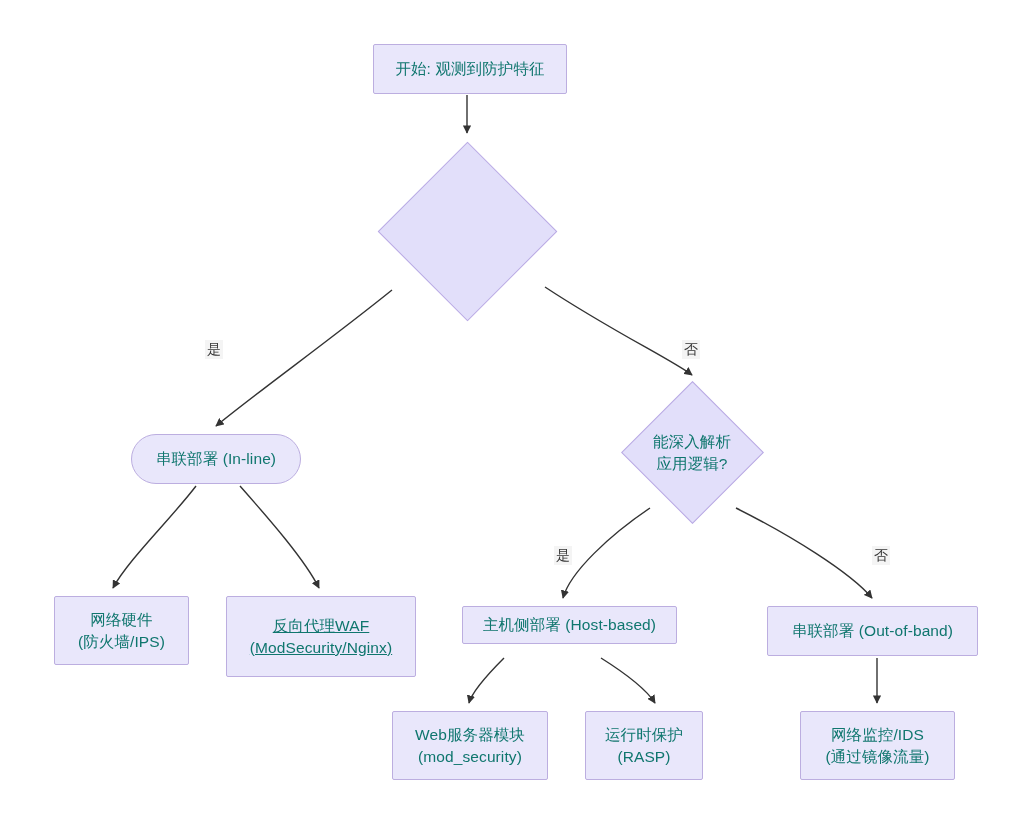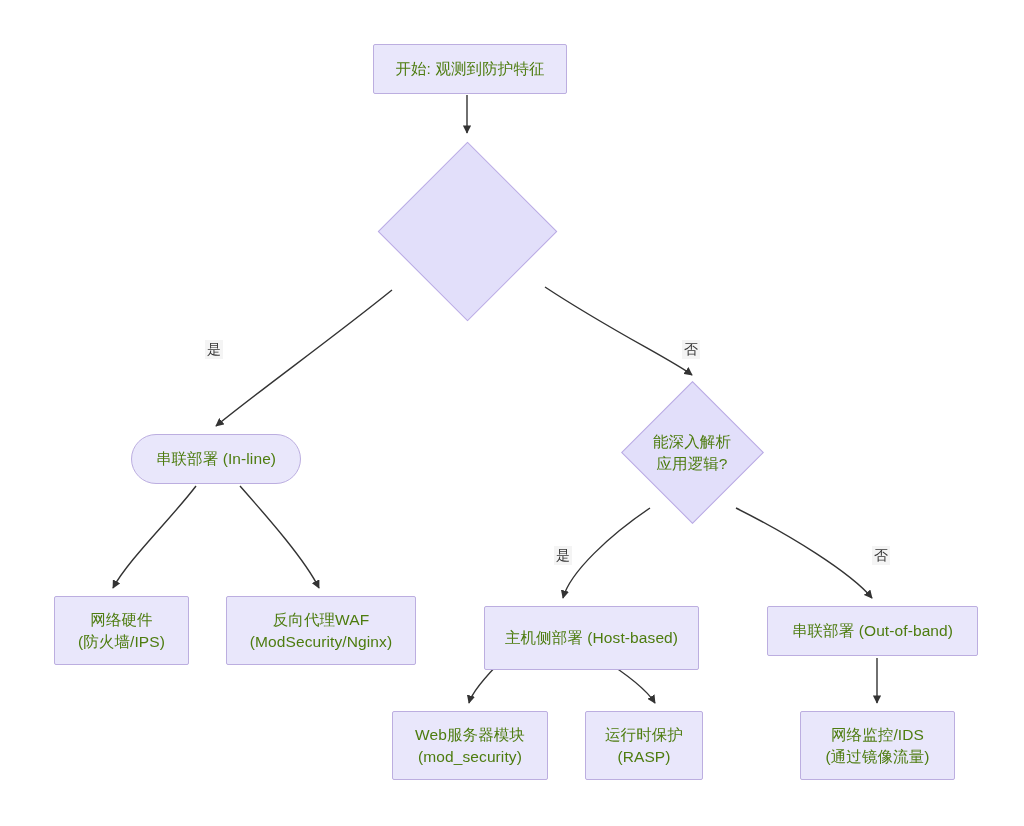--- a/index.html
+++ b/index.html
@@ -27,21 +27,21 @@
     height: 826px;
     overflow: visible;
   }
   .node {
     position: absolute;
     box-sizing: border-box;
     display: flex;
     align-items: center;
     justify-content: center;
     text-align: center;
-    color: #4d7c0f;
+    color: #0f766e;
     font-size: 15.5px;
     line-height: 1.42;
     letter-spacing: 0.1px;
   }
   .node.rect {
     background: #e9e7fb;
     border: 1px solid #bcaee0;
     border-radius: 2px;
   }
   .node.rect .label {
@@ -115,25 +115,25 @@
       </div>
       <div class="node diamond" style="left: 641.5px; top: 402px; width: 101px; height: 101px;">
         <div class="dshape"></div>
         <div class="label">能深入解析
 应用逻辑?</div>
       </div>
       <div class="node rect" style="left: 45px; top: 596px; width: 135px; height: 69px; margin-left: 9px;">
         <div class="label">网络硬件
 (防火墙/IPS)</div>
       </div>
-      <div class="node rect" style="left: 226px; top: 596px; width: 190px; height: 69px;">
+      <div class="node rect" style="left: 226px; top: 596px; width: 190px; height: 81px; text-decoration: underline;">
         <div class="label">反向代理WAF
 (ModSecurity/Nginx)</div>
       </div>
-      <div class="node rect" style="left: 484px; top: 606px; width: 215px; height: 64px;">
+      <div class="node rect" style="left: 462px; top: 606px; width: 215px; height: 38px;">
         <div class="label">主机侧部署 (Host-based)</div>
       </div>
       <div class="node rect" style="left: 767px; top: 606px; width: 211px; height: 50px;">
         <div class="label">串联部署 (Out-of-band)</div>
       </div>
       <div class="node rect" style="left: 392px; top: 711px; width: 156px; height: 69px;">
         <div class="label">Web服务器模块
 (mod_security)</div>
       </div>
       <div class="node rect" style="left: 585px; top: 711px; width: 118px; height: 69px;">

